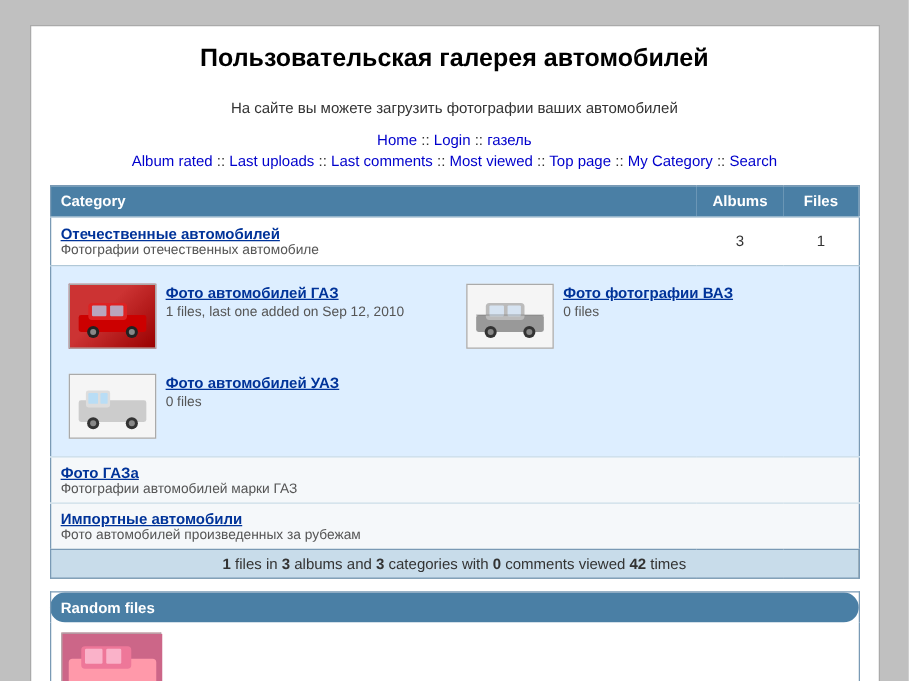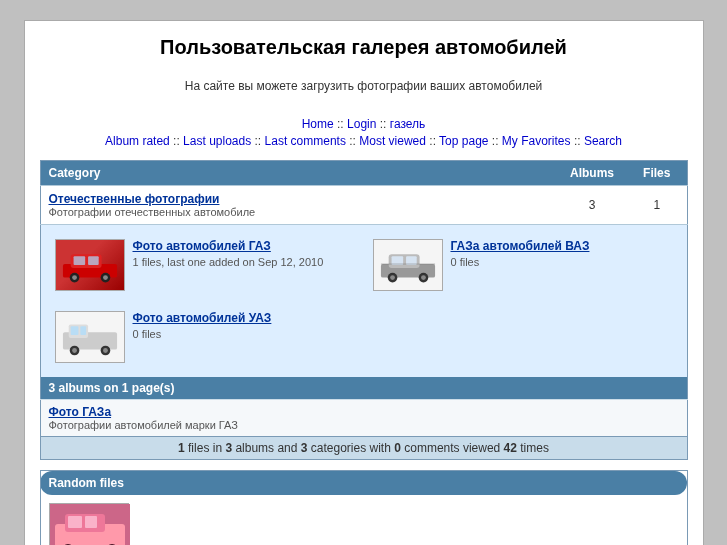--- a/index.html
+++ b/index.html
@@ -20,21 +20,21 @@
       text-align: center;
       font-size: 20px;
       font-weight: bold;
       color: #000;
       margin-bottom: 20px;
     }
     .site-subtitle {
       text-align: center;
       font-size: 12px;
       color: #333;
-      margin-bottom: 24px;
+      margin-bottom: 12px;
     }
     .nav-top {
       text-align: center;
       margin-bottom: 3px;
     }
     .nav-top a, .nav-bottom a {
       color: #0000cc;
       text-decoration: none;
       font-size: 12px;
     }
@@ -221,38 +221,38 @@
     <a href="#">Album rated</a>
     <span class="nav-separator"> :: </span>
     <a href="#">Last uploads</a>
     <span class="nav-separator"> :: </span>
     <a href="#">Last comments</a>
     <span class="nav-separator"> :: </span>
     <a href="#">Most viewed</a>
     <span class="nav-separator"> :: </span>
     <a href="#">Top page</a>
     <span class="nav-separator"> :: </span>
-    <a href="#">My Favorites</a>
+    <a href="#">My Category</a>
     <span class="nav-separator"> :: </span>
     <a href="#">Search</a>
   </div>
 
   <table class="main-table">
 
     <tbody>
         <tr class="table-header-row">
       <td>Category</td>
       <td class="albums-cell" style="width:70px;">Albums</td>
       <td class="files-cell" style="width:60px;">Files</td>
     </tr>
 
     <tr class="category-row">
       <td>
         <div class="category-name">
-          <a href="#">Отечественные фотографии</a>
+          <a href="#">Отечественные автомобилей</a>
         </div>
         <div class="category-desc">Фотографии отечественных автомобиле</div>
       </td>
       <td class="albums-cell">3</td>
       <td class="files-cell">1</td>
     </tr>
 
     <tr class="subalbums-section">
       <td colspan="3">
         <div class="subalbums-inner">
@@ -285,21 +285,21 @@
                   <rect x="13" y="10" width="12" height="9" rx="1" fill="#ddeeff" opacity="0.8"></rect>
                   <rect x="28" y="10" width="11" height="9" rx="1" fill="#ddeeff" opacity="0.8"></rect>
                   <circle cx="14" cy="32" r="5" fill="#333"></circle>
                   <circle cx="14" cy="32" r="2.5" fill="#888"></circle>
                   <circle cx="46" cy="32" r="5" fill="#333"></circle>
                   <circle cx="46" cy="32" r="2.5" fill="#888"></circle>
                   <line x1="2" y1="18" x2="58" y2="18" stroke="#777" stroke-width="0.5"></line>
                 </svg>
               </div>
               <div class="subalbum-info">
-                <a href="#">ГАЗа автомобилей ВАЗ</a>
+                <a href="#">Фото фотографии ВАЗ</a>
                 <div class="subalbum-count">0 files</div>
               </div>
             </div>
 
             <div class="subalbum-item">
               <div class="subalbum-thumb uaz">
                 <svg class="uaz-car" viewBox="0 0 60 38">
                   <rect x="2" y="14" width="56" height="18" rx="2" fill="#ccc"></rect>
                   <rect x="8" y="6" width="20" height="14" rx="2" fill="#ddd"></rect>
                   <rect x="10" y="8" width="8" height="9" rx="1" fill="#aaddff" opacity="0.7"></rect>
@@ -314,33 +314,38 @@
                 <a href="#">Фото автомобилей УАЗ</a>
                 <div class="subalbum-count">0 files</div>
               </div>
             </div>
 
           </div>
         </div>
       </td>
     </tr>
 
-    <tr class="albums-count-row">
-      <td colspan="3">3 albums on 1 page(s)</td>
-    </tr>
 
     <tr class="subcategory-row">
       <td colspan="3">
         <div class="category-name">
           <a href="#">Фото ГАЗа</a>
         </div>
         <div class="category-desc">Фотографии автомобилей марки ГАЗ</div>
       </td>
     </tr>
 
+    <tr class="subcategory-row">
+      <td colspan="3">
+        <div class="category-name">
+          <a href="#">Импортные автомобили</a>
+        </div>
+        <div class="category-desc">Фото автомобилей произведенных за рубежам</div>
+      </td>
+    </tr>
 
     <tr class="info-row">
       <td colspan="3">
         <span>
           <strong>1</strong> files in <strong>3</strong> albums and <strong>3</strong> categories with <strong>0</strong> comments viewed <strong>42</strong> times
         </span>
       </td>
     </tr>
   </tbody>
     </table>

